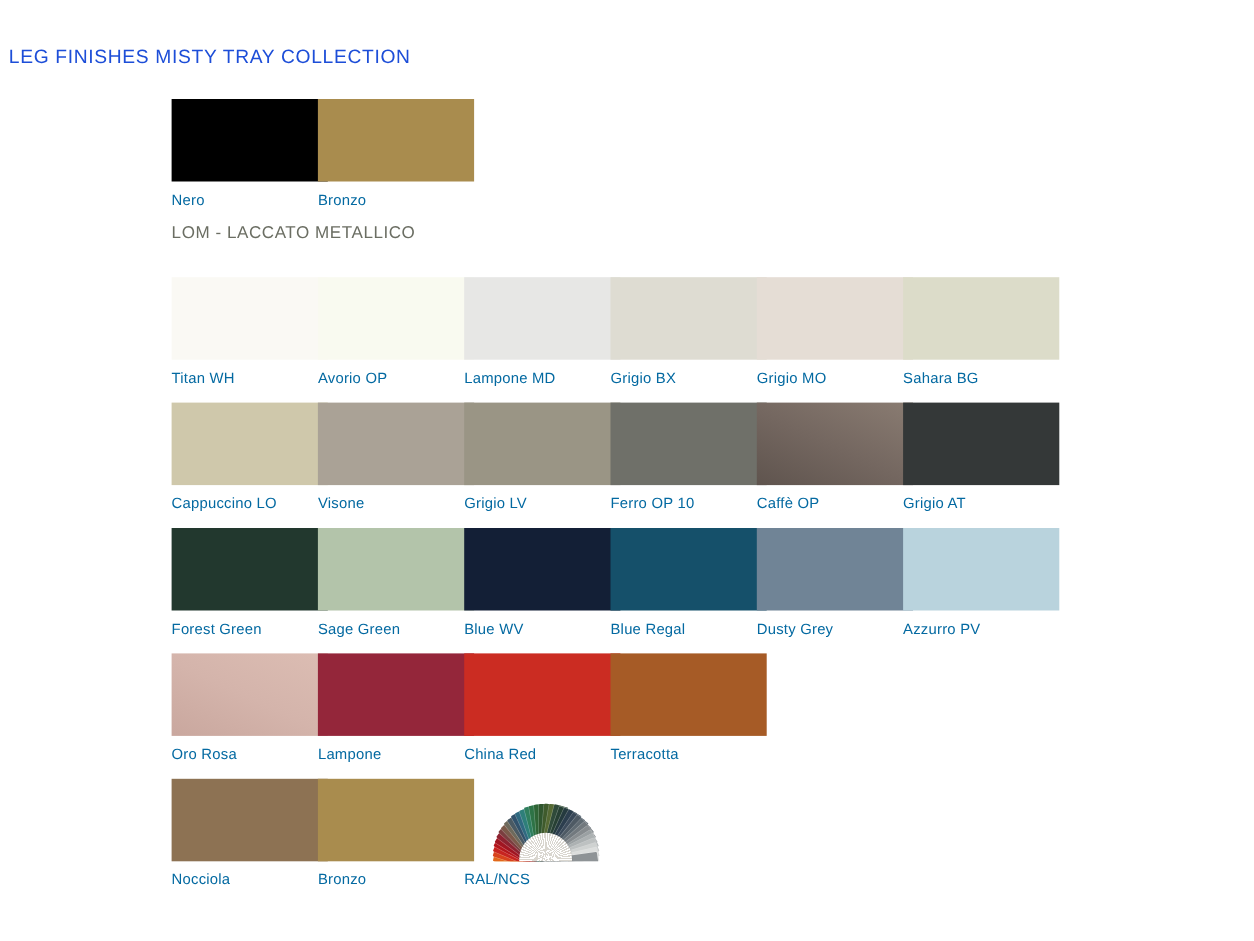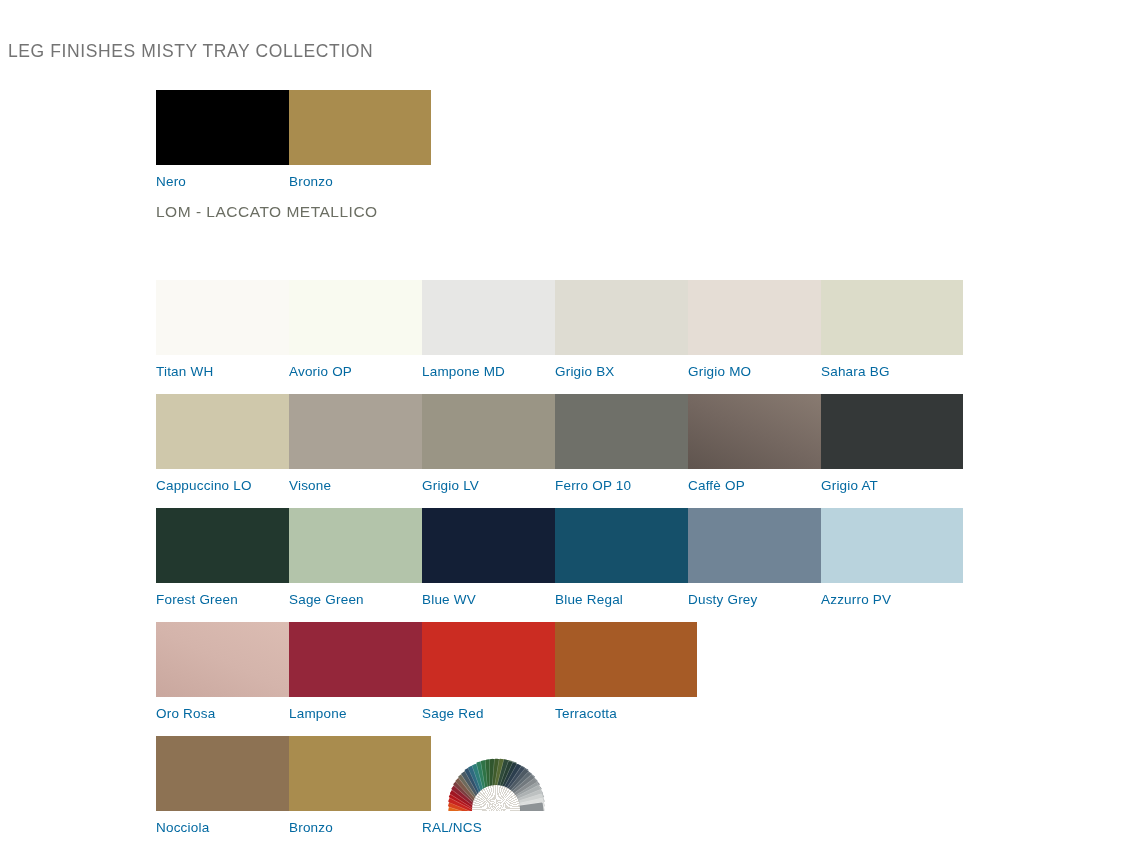--- a/index.html
+++ b/index.html
@@ -15,42 +15,42 @@
     overflow: hidden;
     position: relative;
   }
 
   .page-title {
     position: absolute;
     left: 8px;
     top: 41px;
     font-size: 17.5px;
     letter-spacing: 0.6px;
-    color: #737373;
+    color: #1d4ed8;
     font-weight: 400;
     white-space: nowrap;
   }
 
   .section-title {
     position: absolute;
     left: 156px;
     top: 203px;
     font-size: 15.5px;
     letter-spacing: 0.5px;
     color: #6b6e63;
     font-weight: 400;
     white-space: nowrap;
   }
 
   .swatch-grid {
     position: absolute;
     left: 156px;
   }
   .grid-top { top: 90px; }
-  .grid-main { top: 252px; margin-top: 28px; }
+  .grid-main { top: 252px; }
 
   .row {
     display: flex;
     height: 114px;
   }
   .cell {
     width: 133px;
     flex: 0 0 133px;
   }
   .chip {
@@ -200,21 +200,21 @@
       <div class="cell">
         <div class="chip" style="background: linear-gradient(205deg, rgb(220, 189, 179) 0%, rgb(212, 180, 171) 52%, rgb(201, 167, 158) 100%);"></div>
         <div class="label">Oro Rosa</div>
       </div>
       <div class="cell">
         <div class="chip" style="background: rgb(148, 38, 58);"></div>
         <div class="label">Lampone</div>
       </div>
       <div class="cell">
         <div class="chip" style="background: rgb(203, 44, 34);"></div>
-        <div class="label">Sage Red</div>
+        <div class="label">China Red</div>
       </div>
       <div class="cell">
         <div class="chip" style="background: rgb(166, 91, 38);"></div>
         <div class="label">Terracotta</div>
       </div>
     </div>
     <div class="row">
       <div class="cell">
         <div class="chip" style="background: rgb(141, 114, 83);"></div>
         <div class="label">Nocciola</div>

